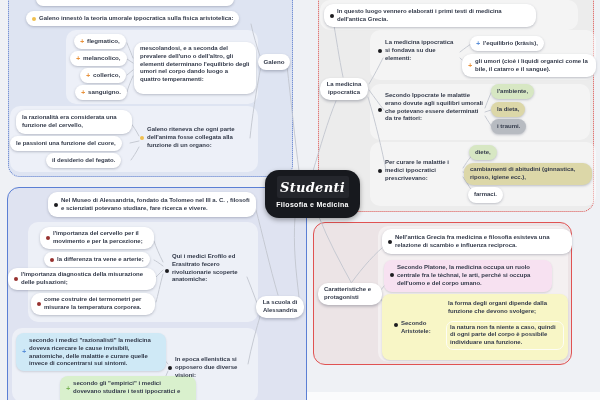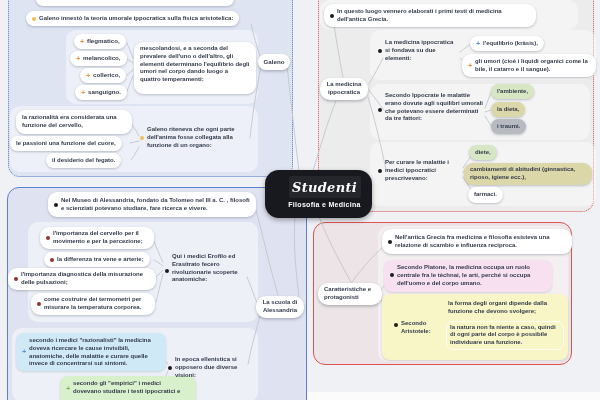--- a/index.html
+++ b/index.html
@@ -40,21 +40,21 @@
   .label-pill{
     position:absolute;background:#fff;border-radius:10px;
     box-shadow:0 1.5px 3px rgba(40,45,70,.30);
     display:flex;align-items:center;justify-content:center;
     padding:3px 6px;box-sizing:border-box;text-align:center;
   }
   #logo{
     position:absolute;left:265px;top:170px;width:95px;height:48px;
     background:#17191e;border-radius:14px;
     box-shadow:0 2px 5px rgba(0,0,0,.35);
-    display:flex;flex-direction:column;align-items:center;z-index:5;padding-left:12px;
+    display:flex;flex-direction:column;align-items:center;z-index:5;
   }
   #logo .mark{
     margin-top:6px;width:72px;height:22px;background:#24262c;border-radius:2px;
     display:flex;align-items:center;justify-content:center;
     font-family:"DejaVu Serif",serif;font-style:italic;font-weight:700;
     font-size:13px;color:#ffffff;letter-spacing:.3px;
   }
   #logo .sub{
     margin-top:3px;font-size:7px;font-weight:700;color:#ffffff;letter-spacing:.3px;
   }

